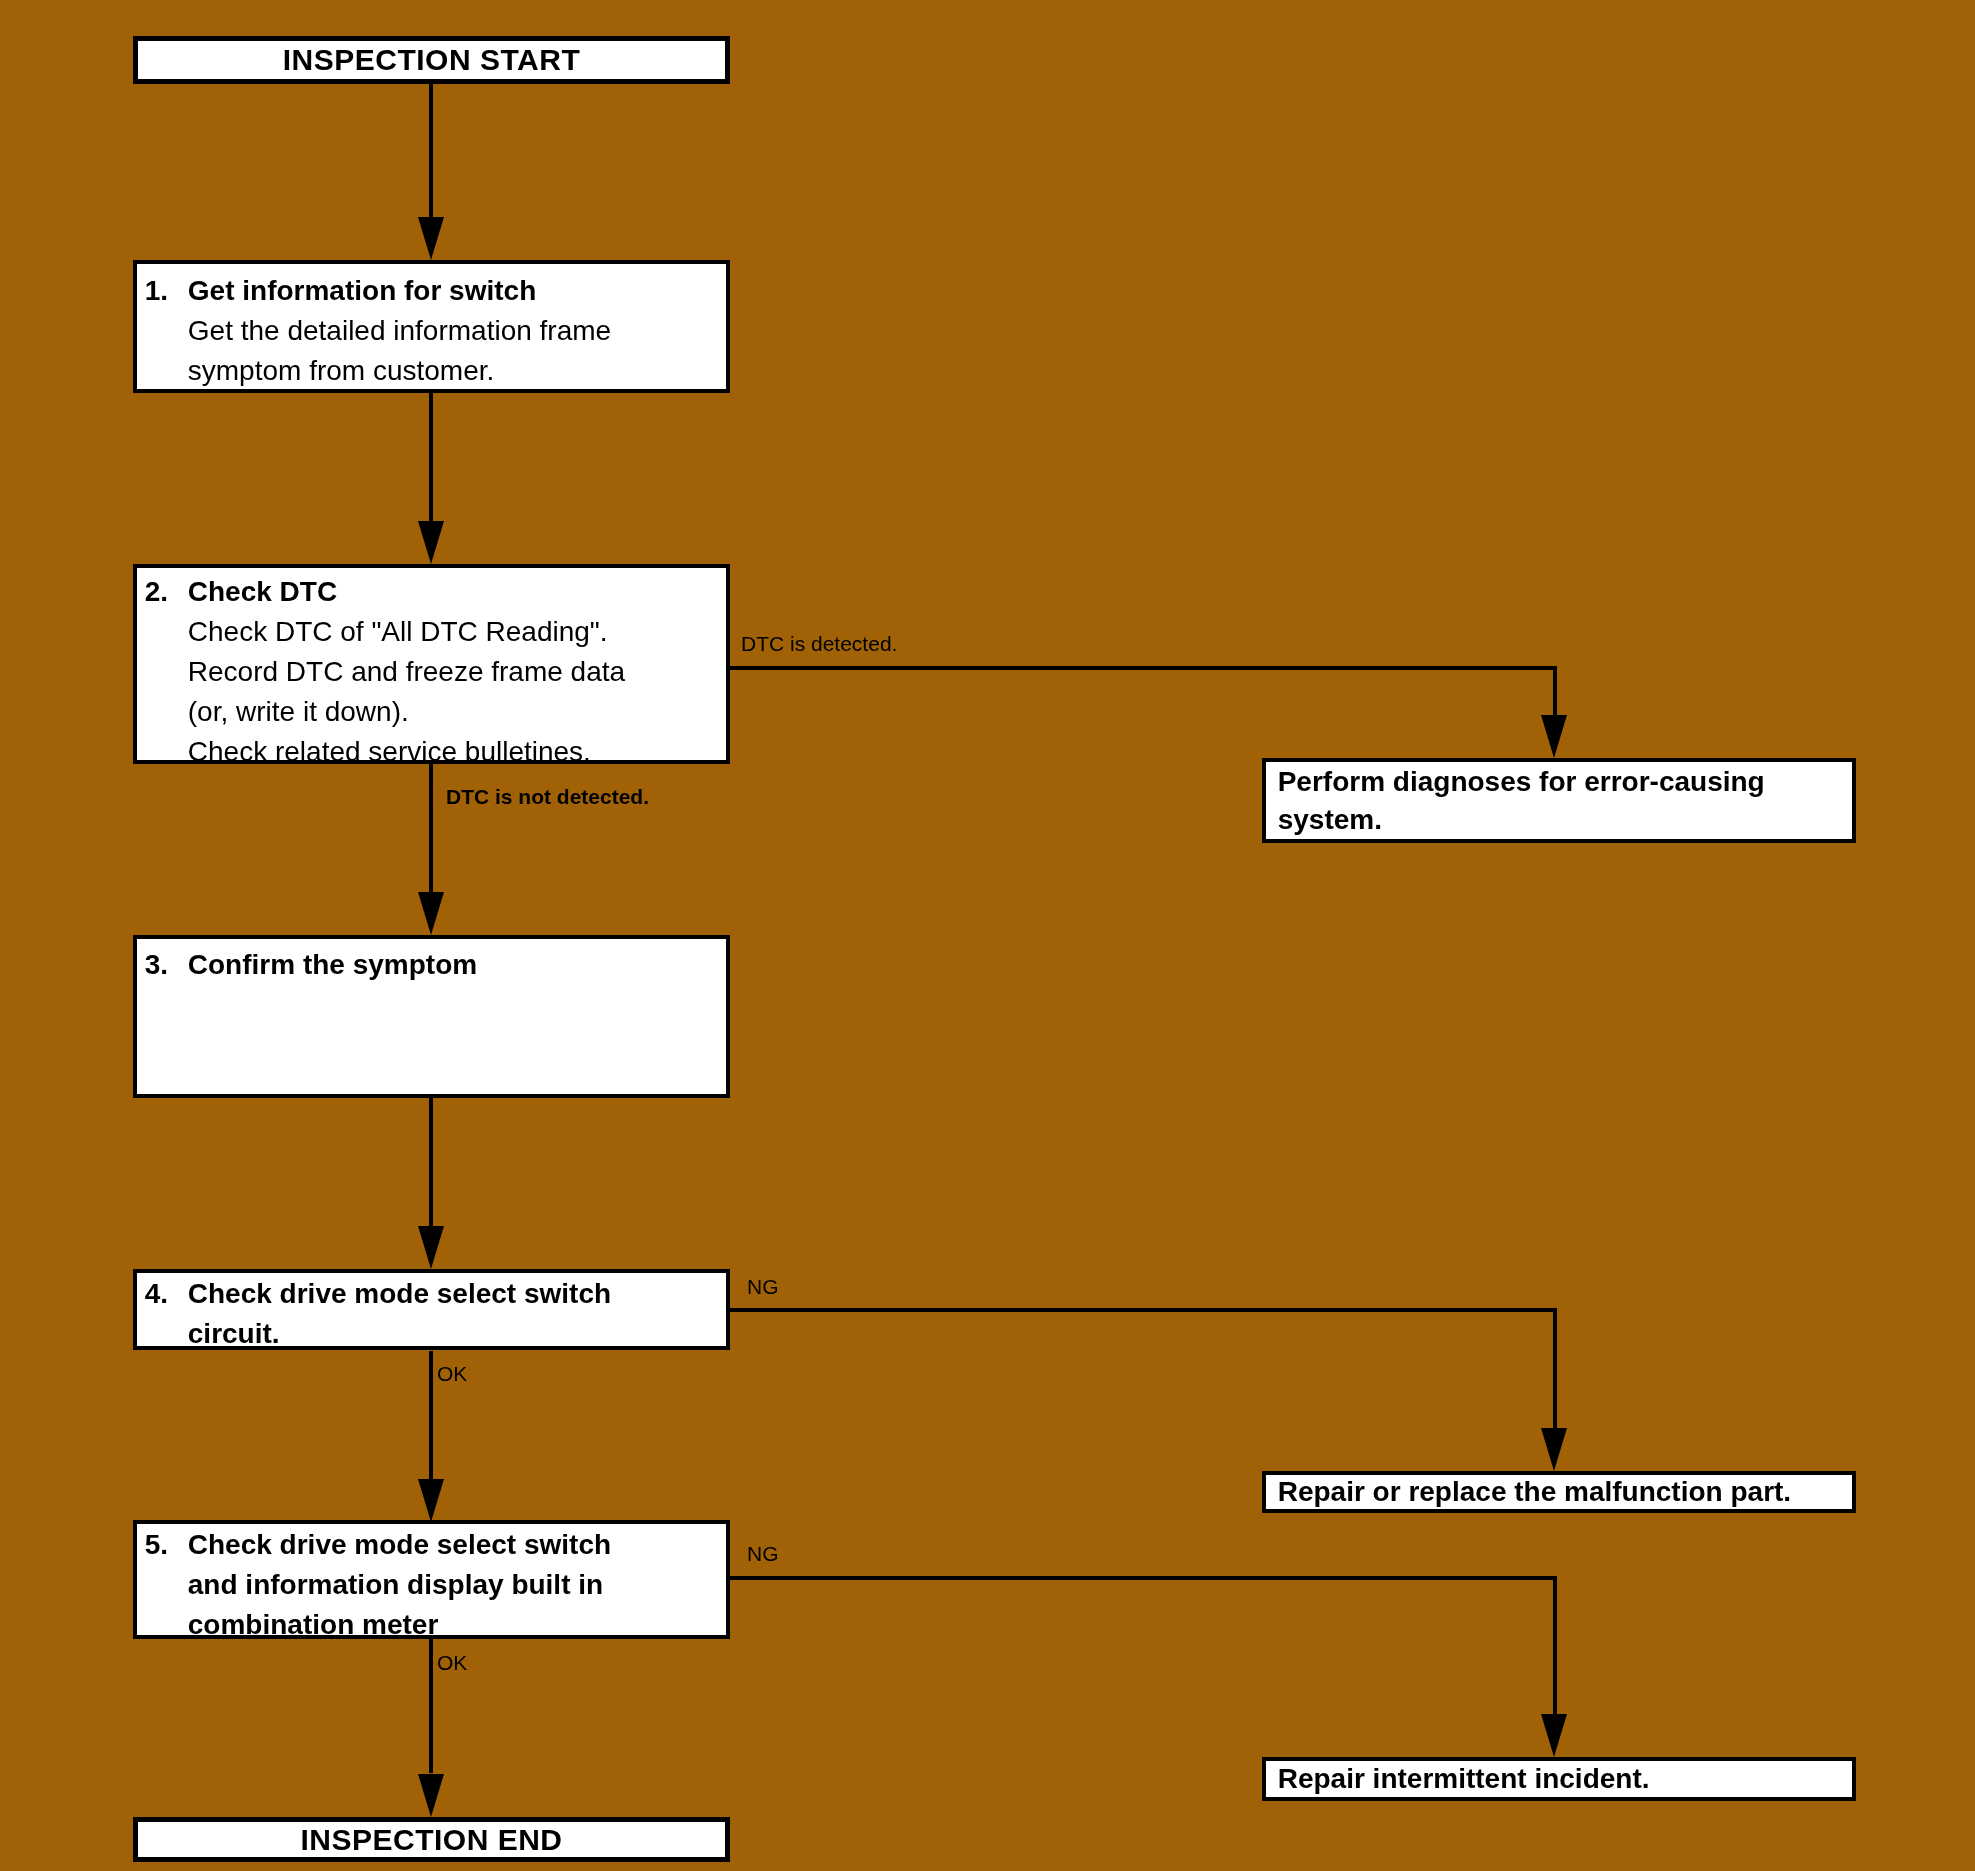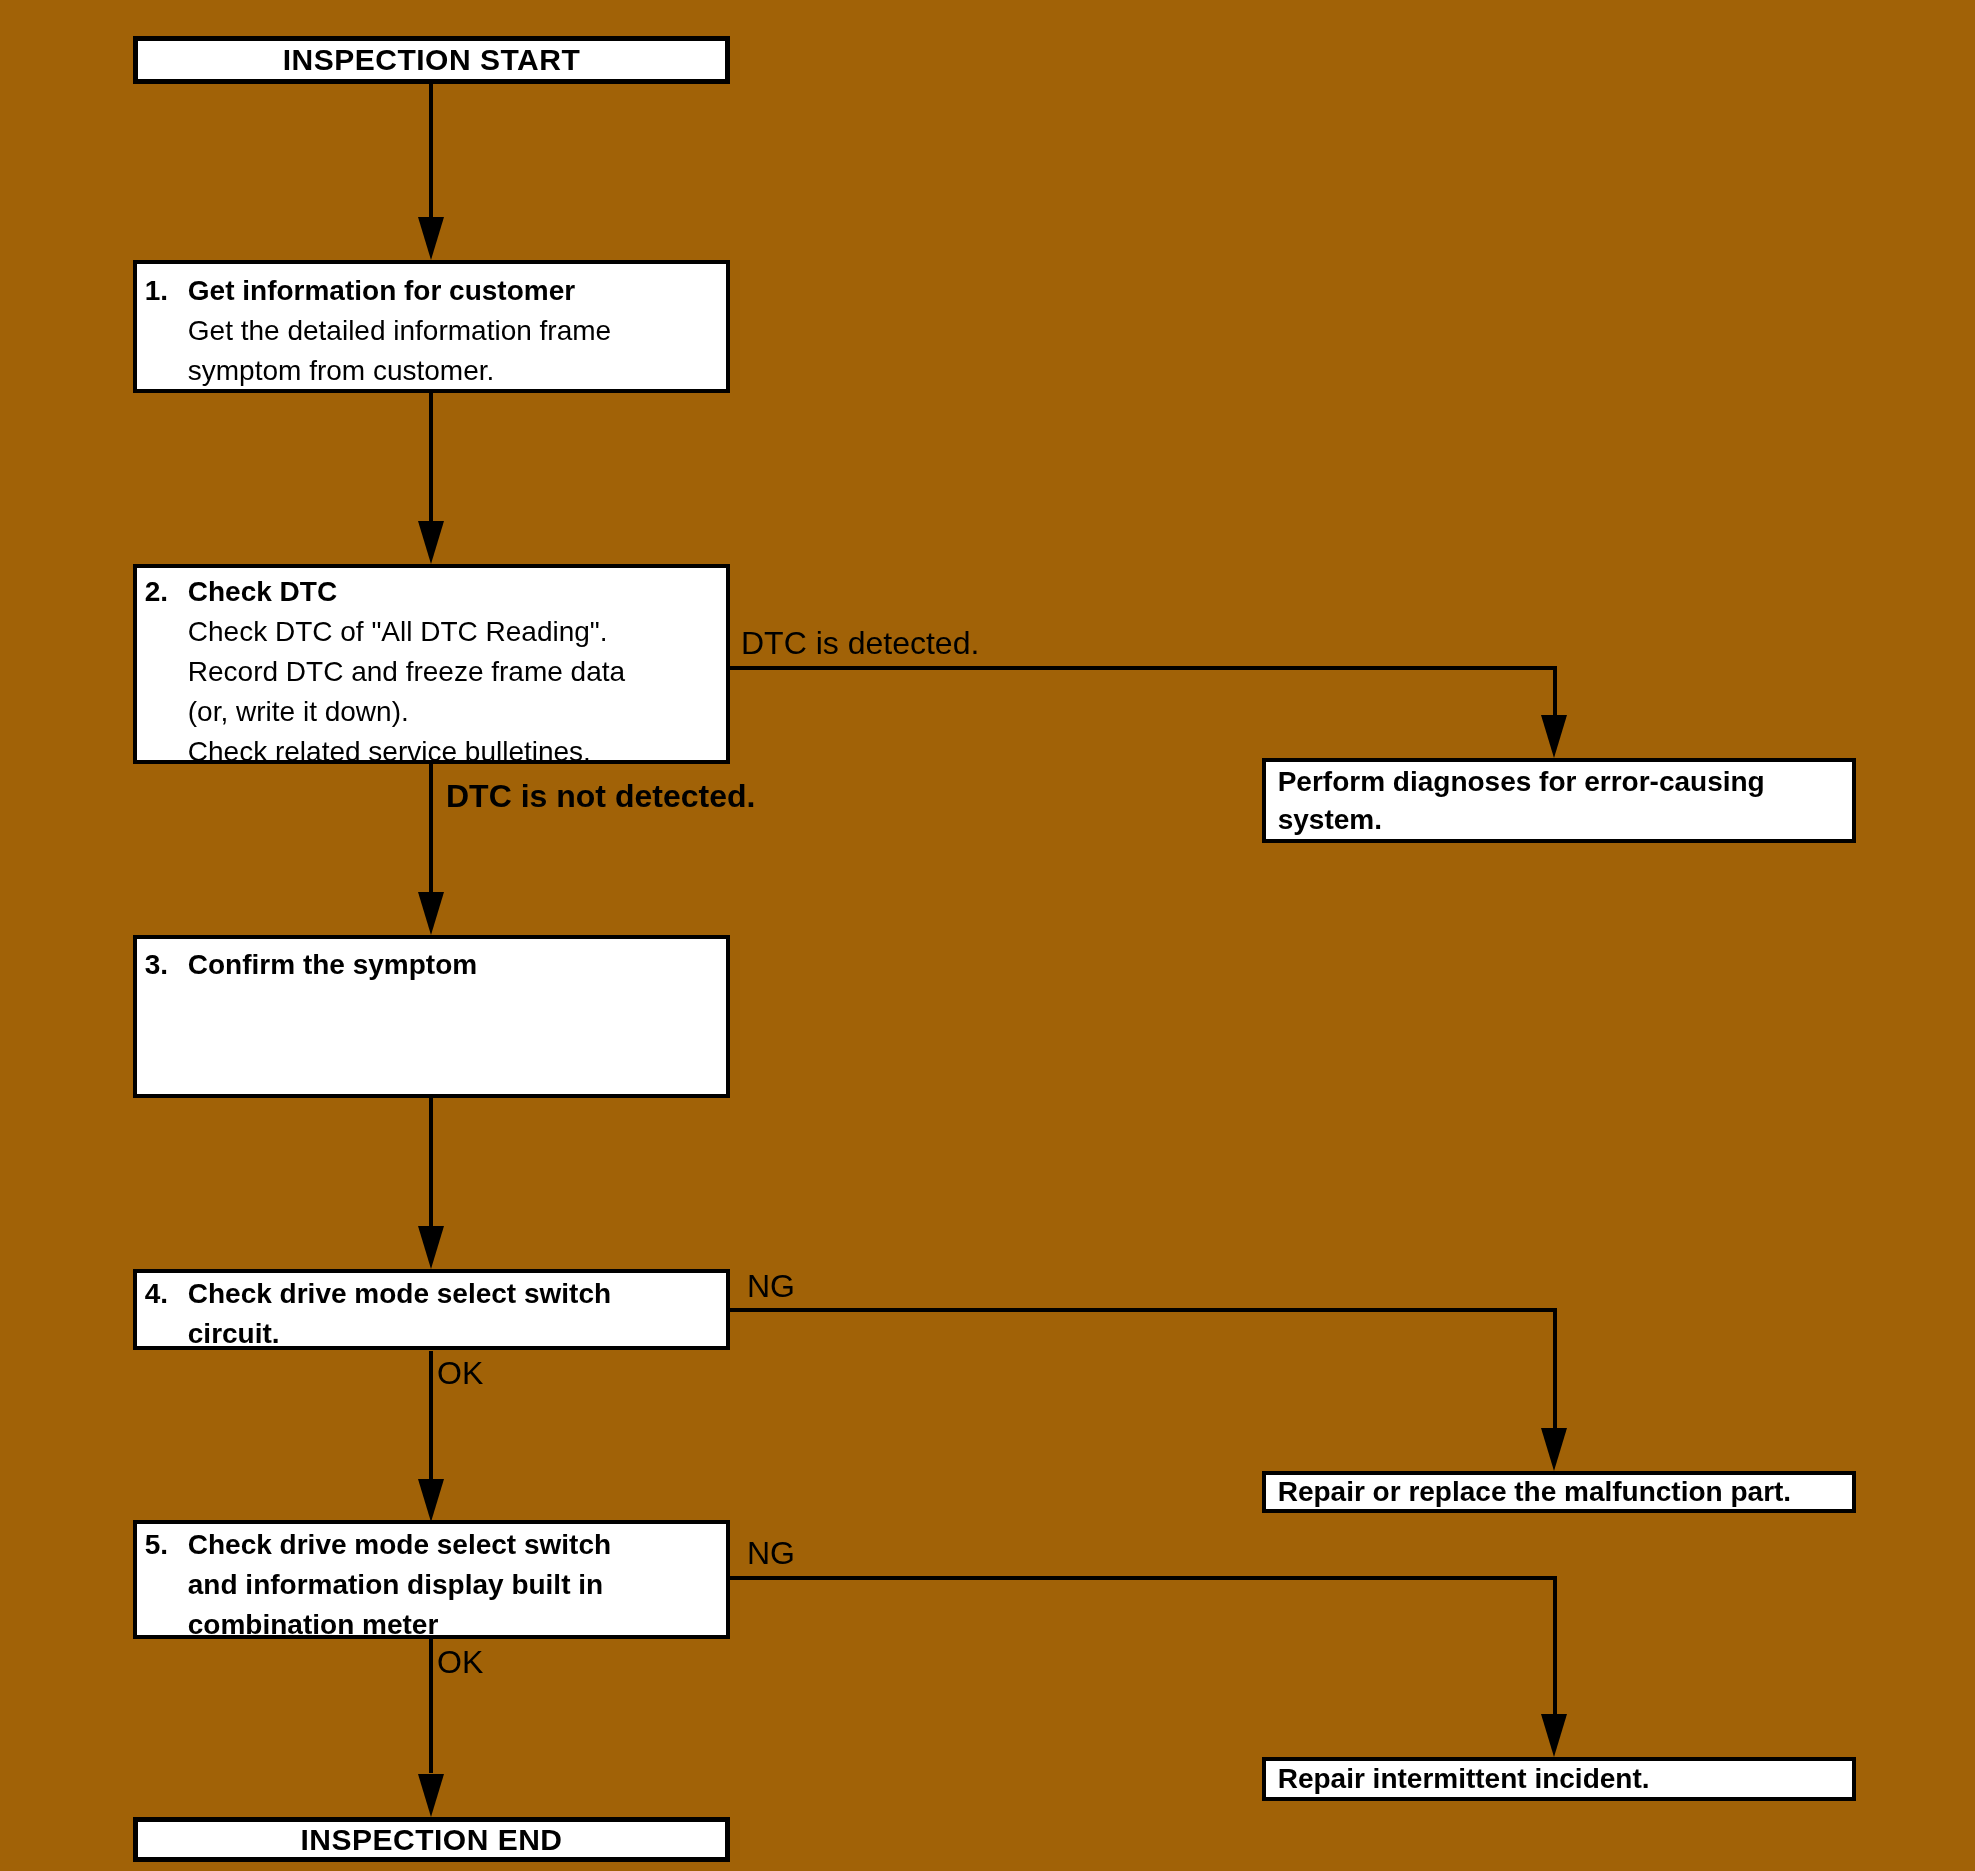--- a/index.html
+++ b/index.html
@@ -78,38 +78,38 @@
     position: absolute;
     width: 0;
     height: 0;
     border-left: 13.7px solid transparent;
     border-right: 13.7px solid transparent;
     border-top: 43px solid #000000;
   }
   
   .edge-label {
     position: absolute;
-    font-size: 32px;
+    font-size: 21px;
     line-height: 31px;
     white-space: nowrap;
   }
 </style>
 </head>
 <body>
 
 <div class="canvas">
 
   <div class="box terminal" style="left:133px; top:36px; width:597px; height:48px;">
     <span>INSPECTION START</span>
   </div>
 
   <div class="box process" style="left:133px; top:260px; width:597px; height:133px;">
     <div class="title-row">
       <span class="num">1.</span>
-      <span class="title-text">Get information for customer</span>
+      <span class="title-text">Get information for switch</span>
     </div>
     <div class="body-text">Get the detailed information frame
 symptom from customer.</div>
   </div>
 
   <div class="box process" style="left:133px; top:564px; width:597px; height:200px; padding-top:3.9px;">
     <div class="title-row">
       <span class="num">2.</span>
       <span class="title-text">Check DTC</span>
     </div>

